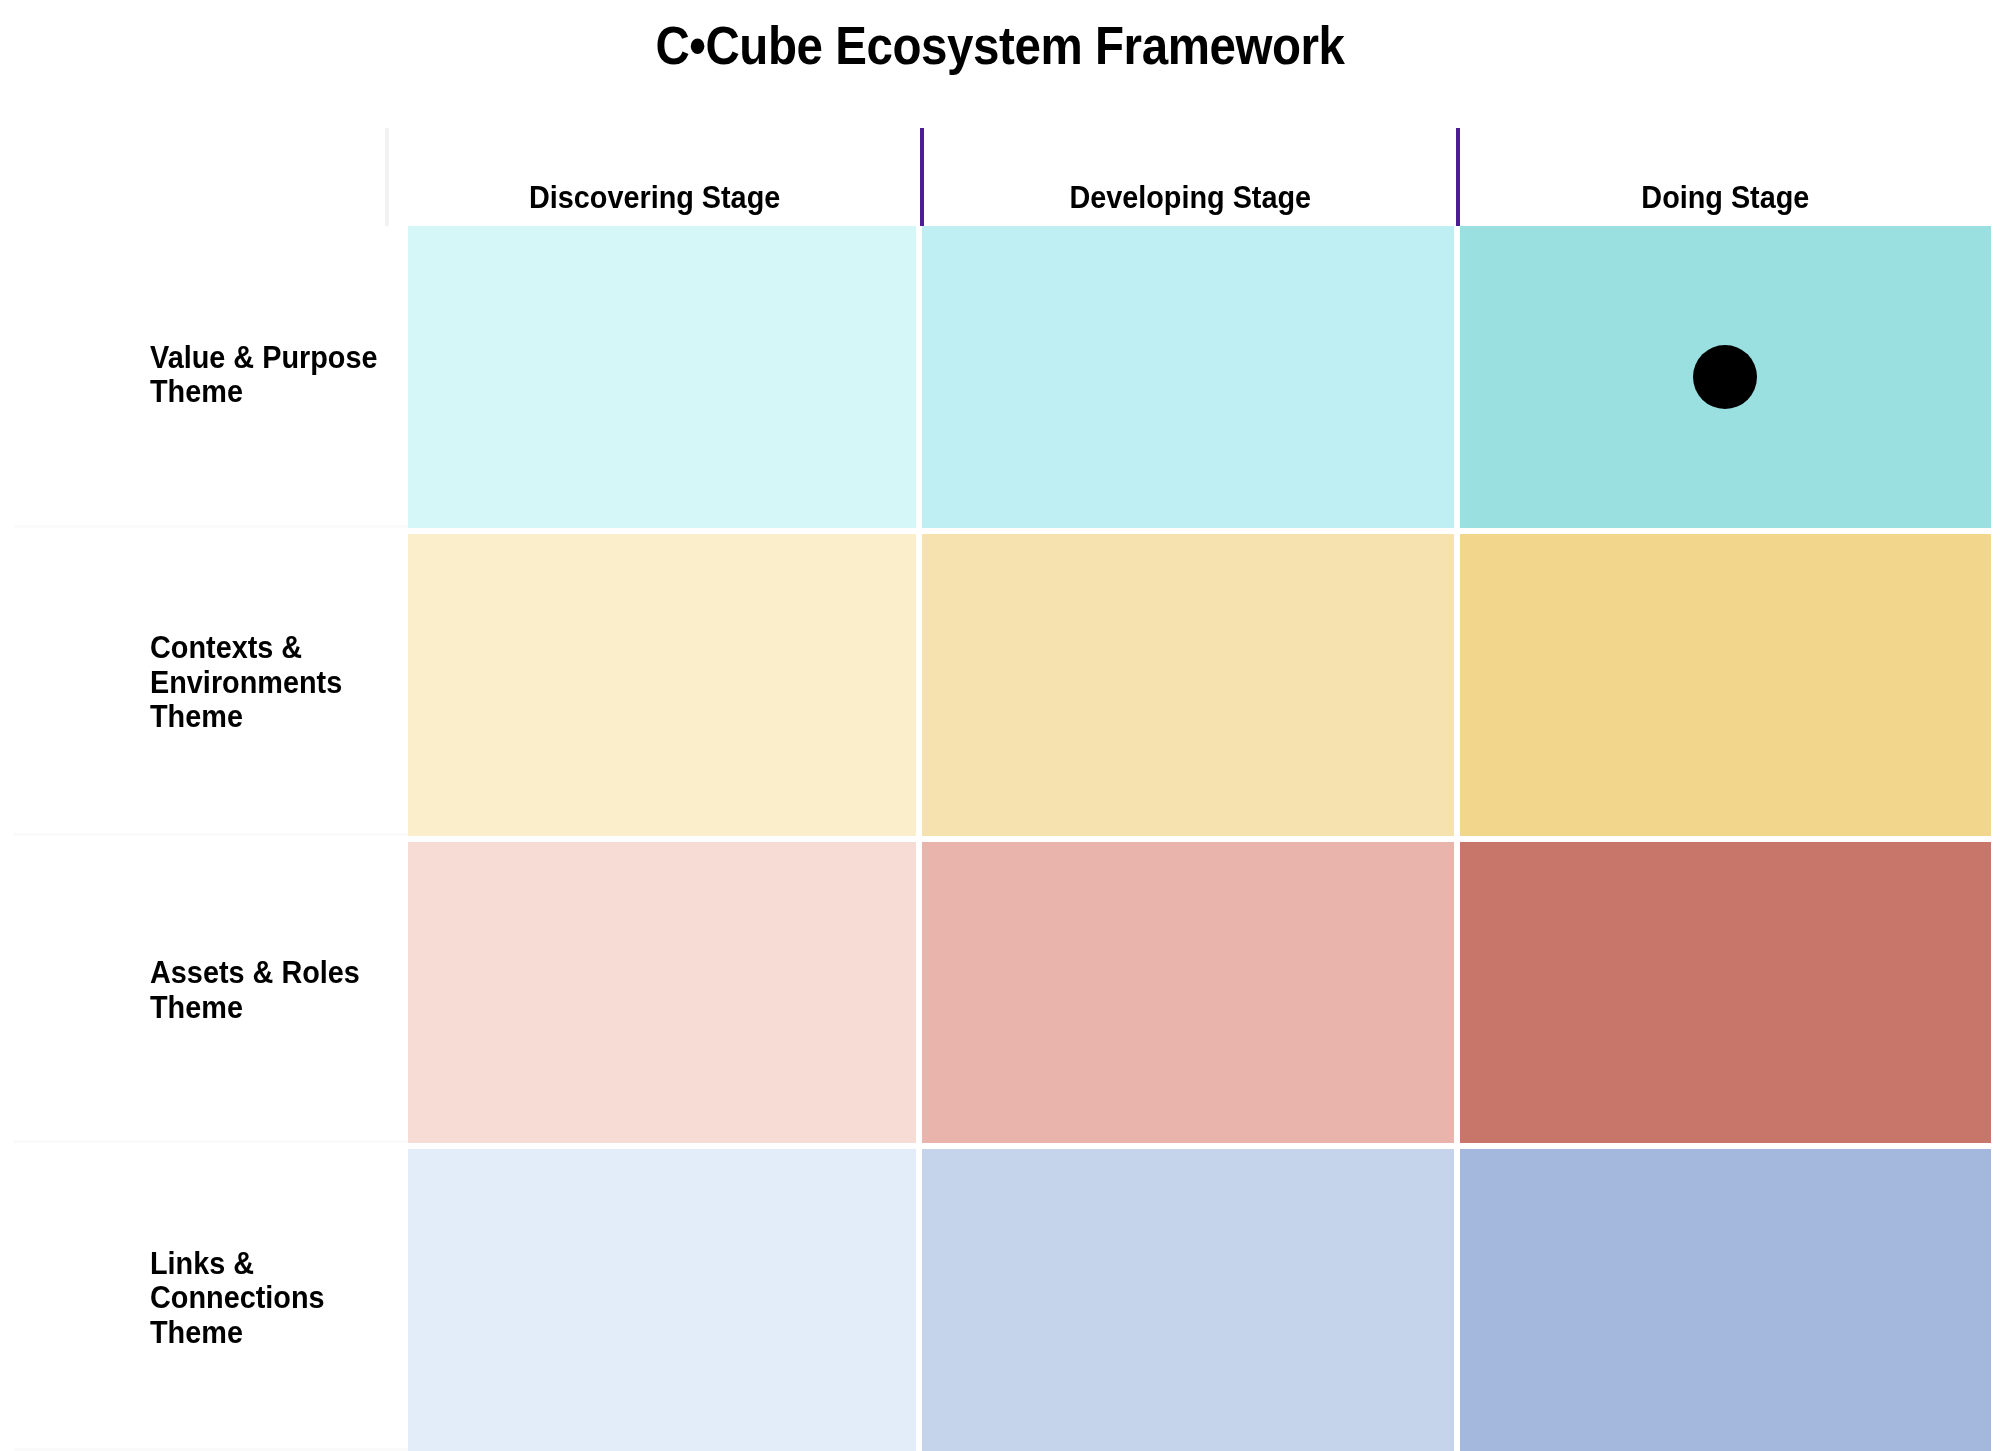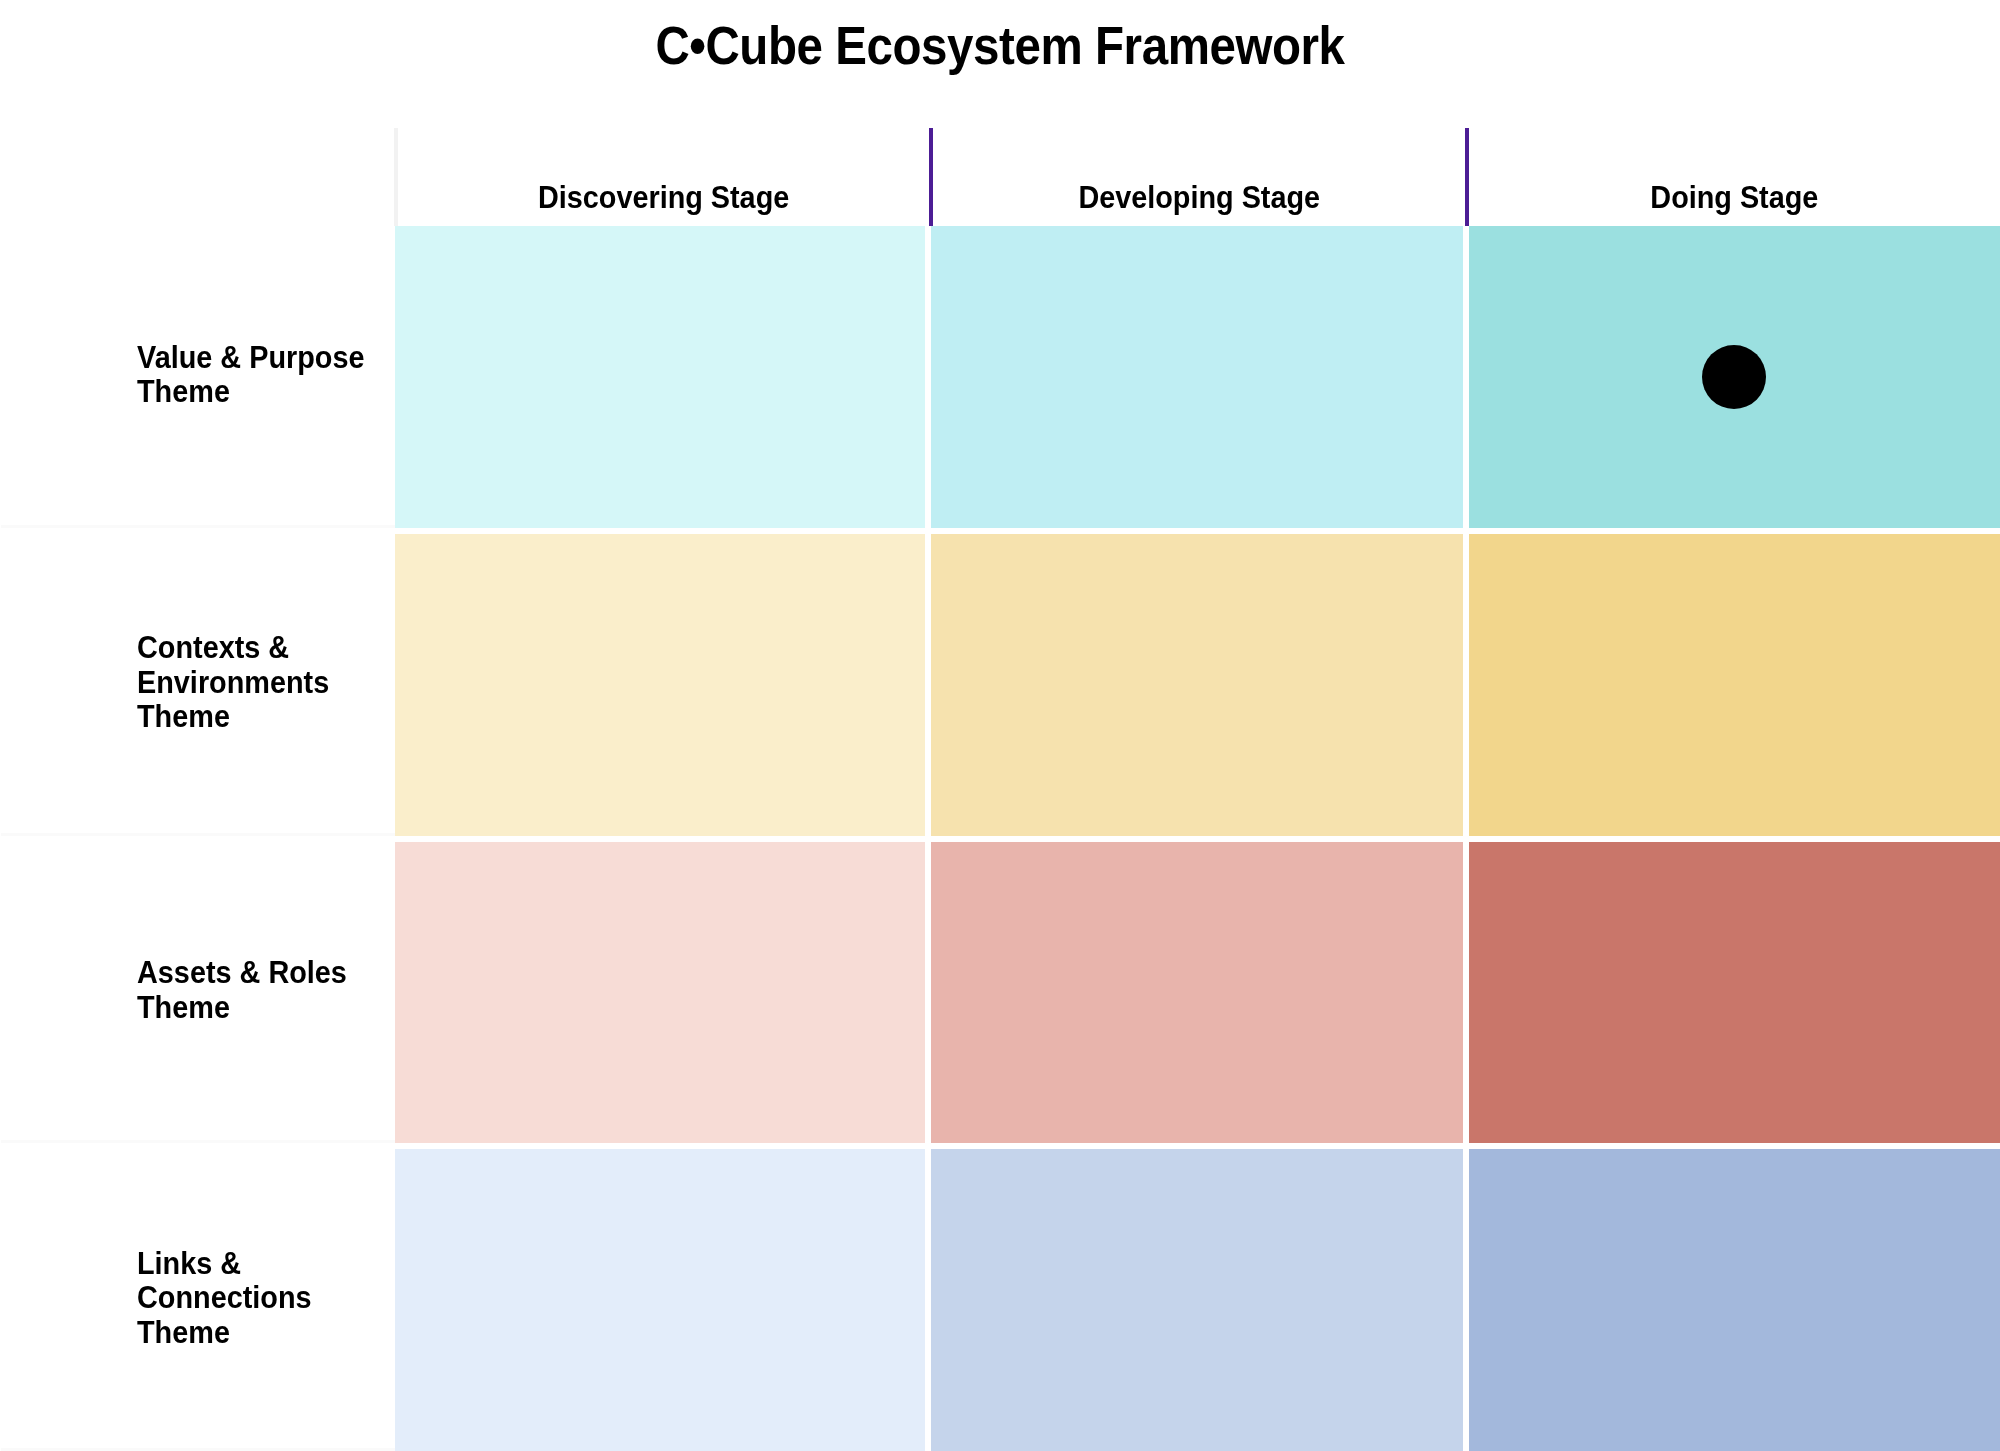--- a/index.html
+++ b/index.html
@@ -34,21 +34,21 @@
     letter-spacing: -0.5px;
     font-stretch: condensed;
     transform: scaleX(0.88);
     transform-origin: center top;
     white-space: nowrap;
   }
 
   
   #matrix {
     position: absolute;
-    left: 394px;
+    left: 385px;
     top: 128px;
     width: 1606px;
     height: 1323px;
   }
 
   
   #column-header-row {
     position: absolute;
     left: 0;
     top: 0;
@@ -104,21 +104,21 @@
     border-radius: 50%;
     background: #000000;
     left: 50%;
     top: 50%;
     transform: translate(-50%, -50%);
   }
 
   
   #row-label-column {
     position: absolute;
-    left: 1px;
+    left: 14px;
     top: 226px;
     width: 394px;
     height: 1225px;
     display: grid;
     grid-template-rows: repeat(4, 1fr);
     gap: 6px 0;
   }
   .row-label {
     display: flex;
     align-items: center;

